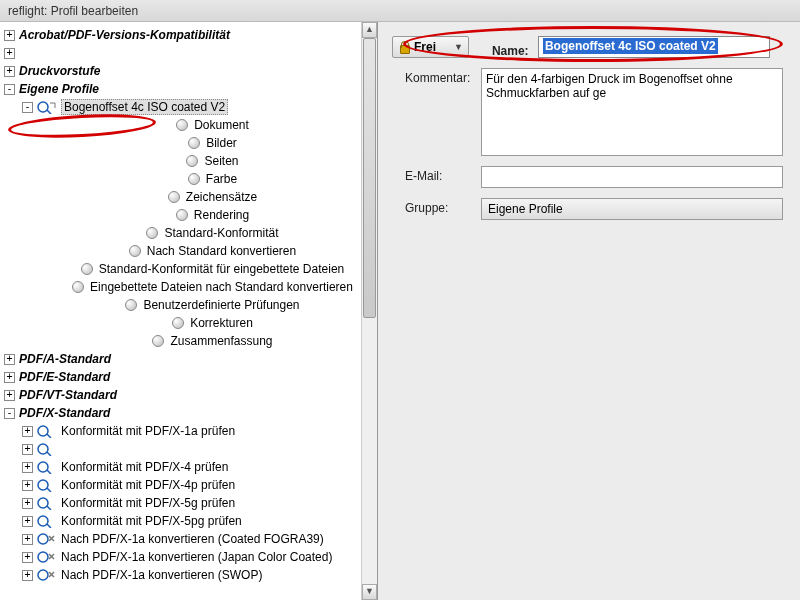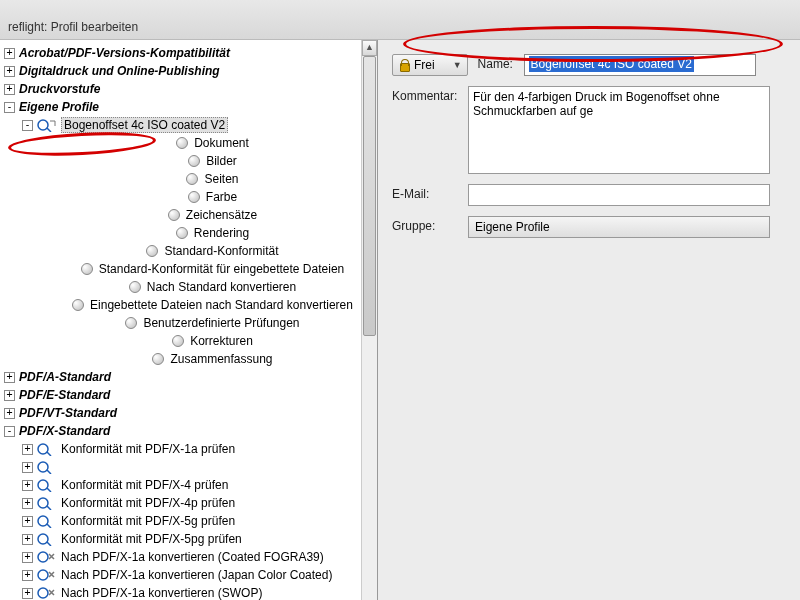--- a/index.html
+++ b/index.html
@@ -6,24 +6,24 @@
   body {
     margin: 0;
     font-family: "Segoe UI", Tahoma, sans-serif;
     font-size: 12px;
     background: #ececec;
     width: 800px;
     height: 600px;
     overflow: hidden;
   }
   .titlebar {
-    height: 40px;
+    height: 22px;
     background: linear-gradient(#e8e8e8,#d8d8d8);
     border-bottom: 1px solid #bbb;
-    padding: 16px 8px;
+    padding: 0 8px;
     line-height: 22px;
     color: #333;
   }
   .main {
     display: flex;
     height: calc(600px - 22px);
   }
   .left-pane {
     width: 378px;
     background: #fff;
@@ -107,24 +107,26 @@
   }
   .form-row {
     display: flex;
     align-items: flex-start;
     margin-bottom: 10px;
   }
   .form-label {
     width: 76px;
     padding-top: 3px;
     color: #222;
+    margin-left: 13px;
   }
   .name-wrap {
     display: flex;
-    align-items: flex-start;
+    align-items: flex-end;
+    font-weight: bold;
   }
   .lock-btn {
     display: flex;
     align-items: center;
     background: linear-gradient(#f7f7f7,#ddd);
     border: 1px solid #999;
     height: 22px;
     padding: 0 5px;
     border-radius: 2px;
     margin-right: 10px;
@@ -200,21 +202,20 @@
 <div class="main">
   <div class="left-pane">
     <div class="tree">
 
       <div class="tree-row indent0">
         <div class="expander">+</div>
         <span class="category">Acrobat/PDF-Versions-Kompatibilität</span>
       </div>
       <div class="tree-row indent0">
         <div class="expander">+</div>
-        <span class="category">Digitaldruck und Online-Publishing</span>
       </div>
       <div class="tree-row indent0">
         <div class="expander">+</div>
         <span class="category">Druckvorstufe</span>
       </div>
       <div class="tree-row indent0">
         <div class="expander">-</div>
         <span class="category">Eigene Profile</span>
       </div>
 
@@ -253,25 +254,25 @@
       <div class="tree-row indent2">
           <div class="node-icon"></div>
           <span>Rendering</span>
         </div>
       <div class="tree-row indent2">
           <div class="node-icon"></div>
           <span>Standard-Konformität</span>
         </div>
       <div class="tree-row indent2">
           <div class="node-icon"></div>
+          <span>Nach Standard konvertieren</span>
+        </div>
+      <div class="tree-row indent2">
+          <div class="node-icon"></div>
           <span>Standard-Konformität für eingebettete Dateien</span>
-        </div>
-      <div class="tree-row indent2">
-          <div class="node-icon"></div>
-          <span>Nach Standard konvertieren</span>
         </div>
       <div class="tree-row indent2">
           <div class="node-icon"></div>
           <span>Eingebettete Dateien nach Standard konvertieren</span>
         </div>
       <div class="tree-row indent2">
           <div class="node-icon"></div>
           <span>Benutzerdefinierte Prüfungen</span>
         </div>
       <div class="tree-row indent2">

